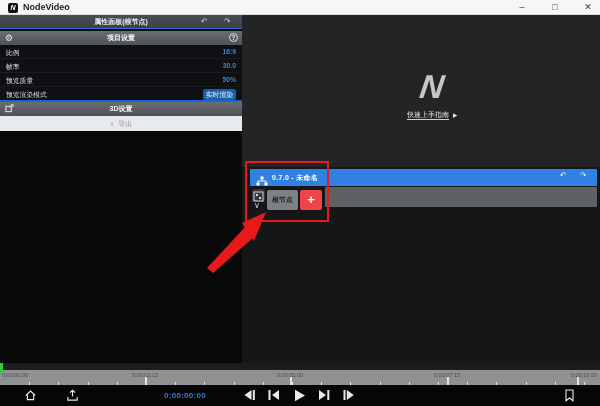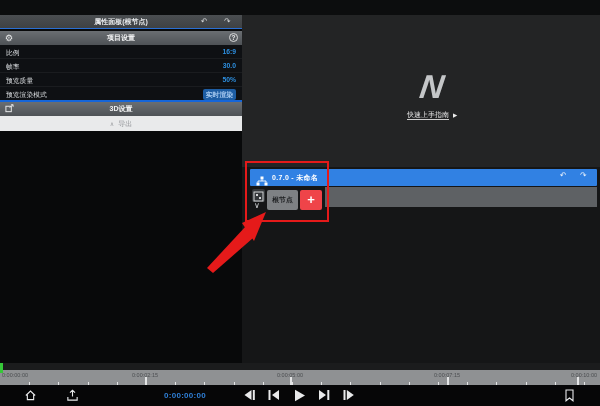--- a/index.html
+++ b/index.html
@@ -66,20 +66,27 @@
   .toolbar{position:absolute;left:0;top:385px;width:600px;height:21px;background:#060607;}
   .tb-icon{position:absolute;top:4px;width:16px;height:14px;color:#e9eaeb;}
   .tb-icon svg{display:block;margin:0 auto;}
   .tb-time{position:absolute;left:150px;top:6px;width:70px;text-align:center;font-size:8px;color:#2f7fd6;font-weight:bold;letter-spacing:.3px;}
 </style>
 </head>
 <body>
 
 <div class="app">
 
+  <div class="titlebar">
+    <div class="logo">N</div>
+    <div class="title">NodeVideo</div>
+    <div class="winbtn min">–</div>
+    <div class="winbtn max">□</div>
+    <div class="winbtn close">✕</div>
+  </div>
 
   <div class="left-col">
     <div class="panel-header">
       <span>属性面板(根节点)</span>
       <span class="hist" style="left:201px;">↶</span>
       <span class="hist" style="left:224px;">↷</span>
     </div>
 
     <div class="sec-header" style="top:15.5px;">
       <span class="lead-ic">⚙</span>

